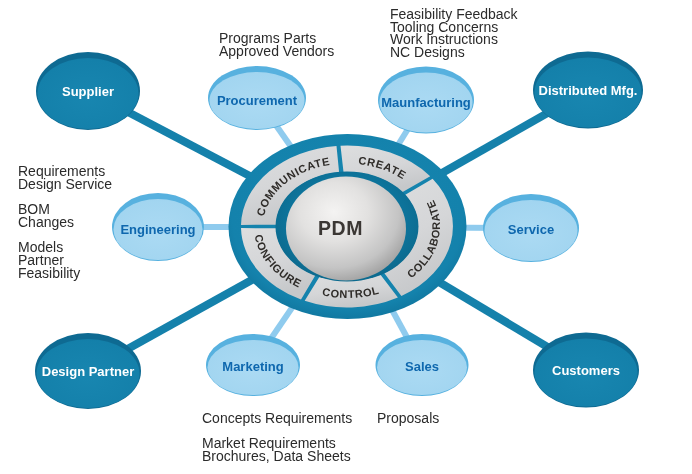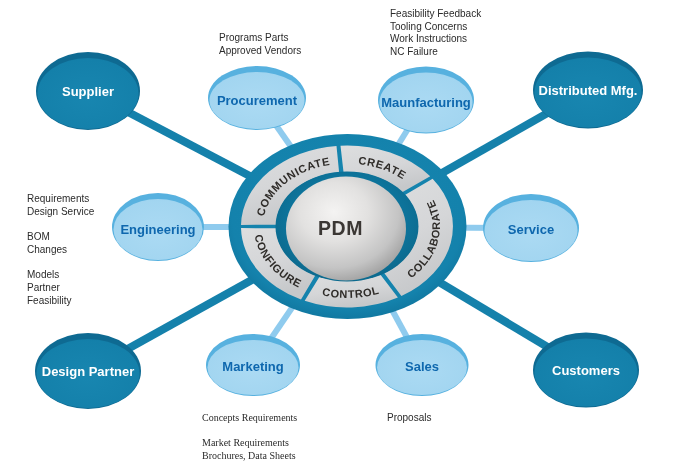--- a/index.html
+++ b/index.html
@@ -4,21 +4,21 @@
 <style>
   html,body{margin:0;padding:0;}
   body{width:692px;height:474px;background:#ffffff;overflow:hidden;position:relative;
        font-family:"Liberation Sans","DejaVu Sans",sans-serif;}
   .stage{position:absolute;left:0;top:0;width:692px;height:474px;}
   svg{position:absolute;left:0;top:0;}
   .node-label-dark{font:bold 13px "Liberation Sans","DejaVu Sans",sans-serif;fill:#ffffff;}
   .node-label-light{font:bold 13px "Liberation Sans","DejaVu Sans",sans-serif;fill:#0e67ae;}
   .ring-label{font:bold 11px "Liberation Sans","DejaVu Sans",sans-serif;fill:#2f2c29;letter-spacing:0.6px;}
   .pdm-label{font:bold 19.5px "Liberation Sans","DejaVu Sans",sans-serif;fill:#3b3734;letter-spacing:0.5px;}
-  .note{position:absolute;font-size:10px;line-height:12.7px;color:#2b2b2b;white-space:nowrap;}
+  .note{position:absolute;font-size:14px;line-height:12.7px;color:#2b2b2b;white-space:nowrap;}
   .note div{min-height:12.7px;}
 </style>
 </head>
 <body>
 
 <div class="stage">
 <svg width="692" height="474" viewBox="0 0 692 474">
   <defs>
     <radialGradient id="hubGrad" cx="50%" cy="46%" r="62%">
       <stop offset="0%" stop-color="#1787b1"></stop>
@@ -146,35 +146,35 @@
 </svg>
 
 <div class="note" style="left:219px;top:32px;">
   <div>Programs Parts</div>
   <div>Approved Vendors</div>
 </div>
 <div class="note" style="left:390px;top:8px;">
   <div>Feasibility Feedback</div>
   <div>Tooling Concerns</div>
   <div>Work Instructions</div>
-  <div>NC Failure</div>
+  <div>NC Designs</div>
 </div>
-<div class="note" style="left:27px;top:165px;margin-top:28px;">
+<div class="note" style="left:18px;top:165px;">
   <div>Requirements</div>
   <div>Design Service</div>
   <div></div>
   <div>BOM</div>
   <div>Changes</div>
   <div></div>
   <div>Models</div>
   <div>Partner</div>
   <div>Feasibility</div>
 </div>
-<div class="note" style="left:202px;top:412px;font-family:Liberation Serif, serif;">
+<div class="note" style="left:202px;top:412px;">
   <div>Concepts Requirements</div>
   <div></div>
   <div>Market Requirements</div>
   <div>Brochures, Data Sheets</div>
 </div>
-<div class="note" style="left:387px;top:412px;">
+<div class="note" style="left:377px;top:412px;">
   <div>Proposals</div>
 </div>
 </div>
 
 </body></html>

